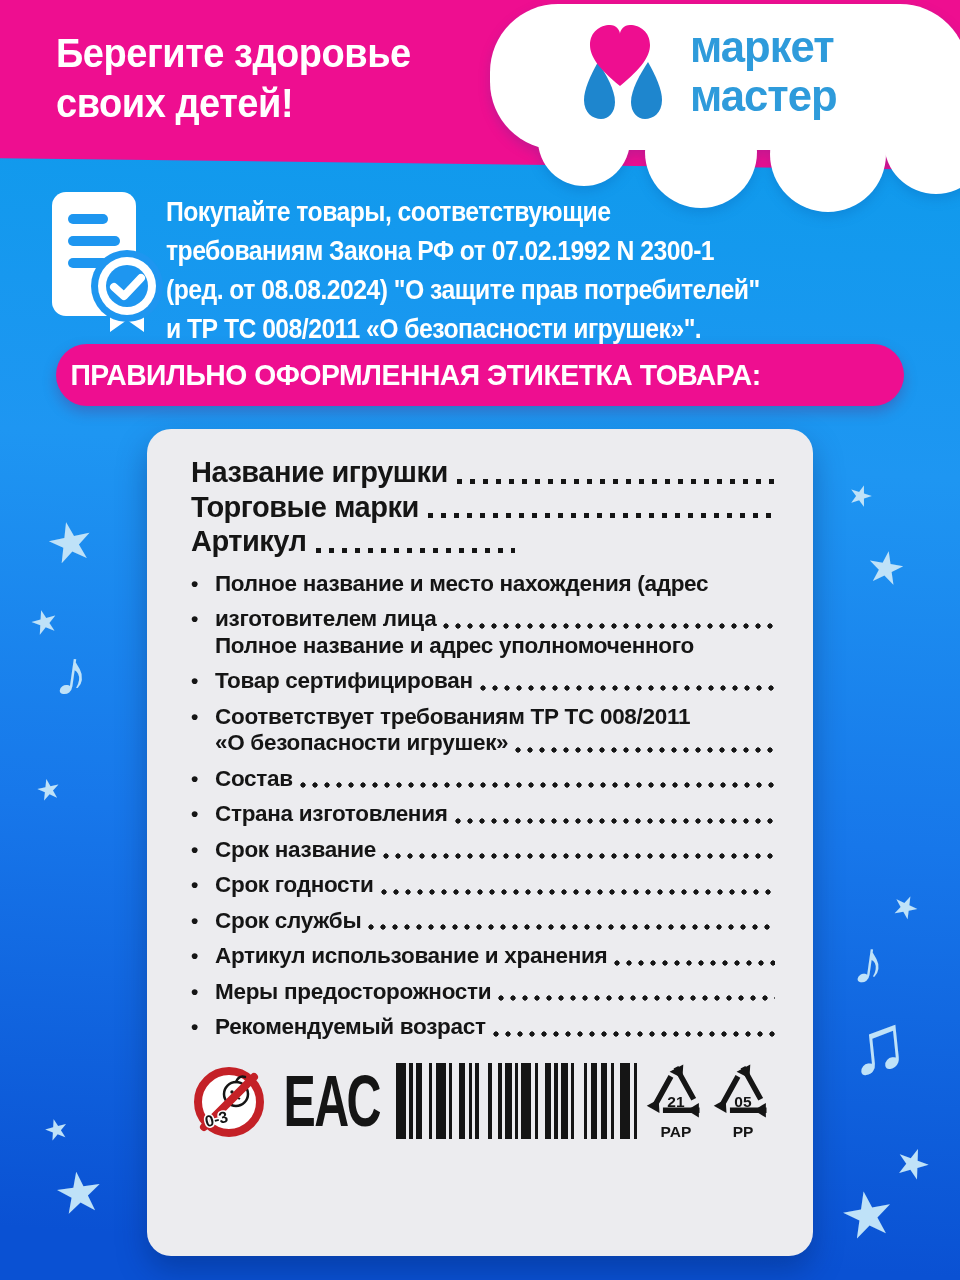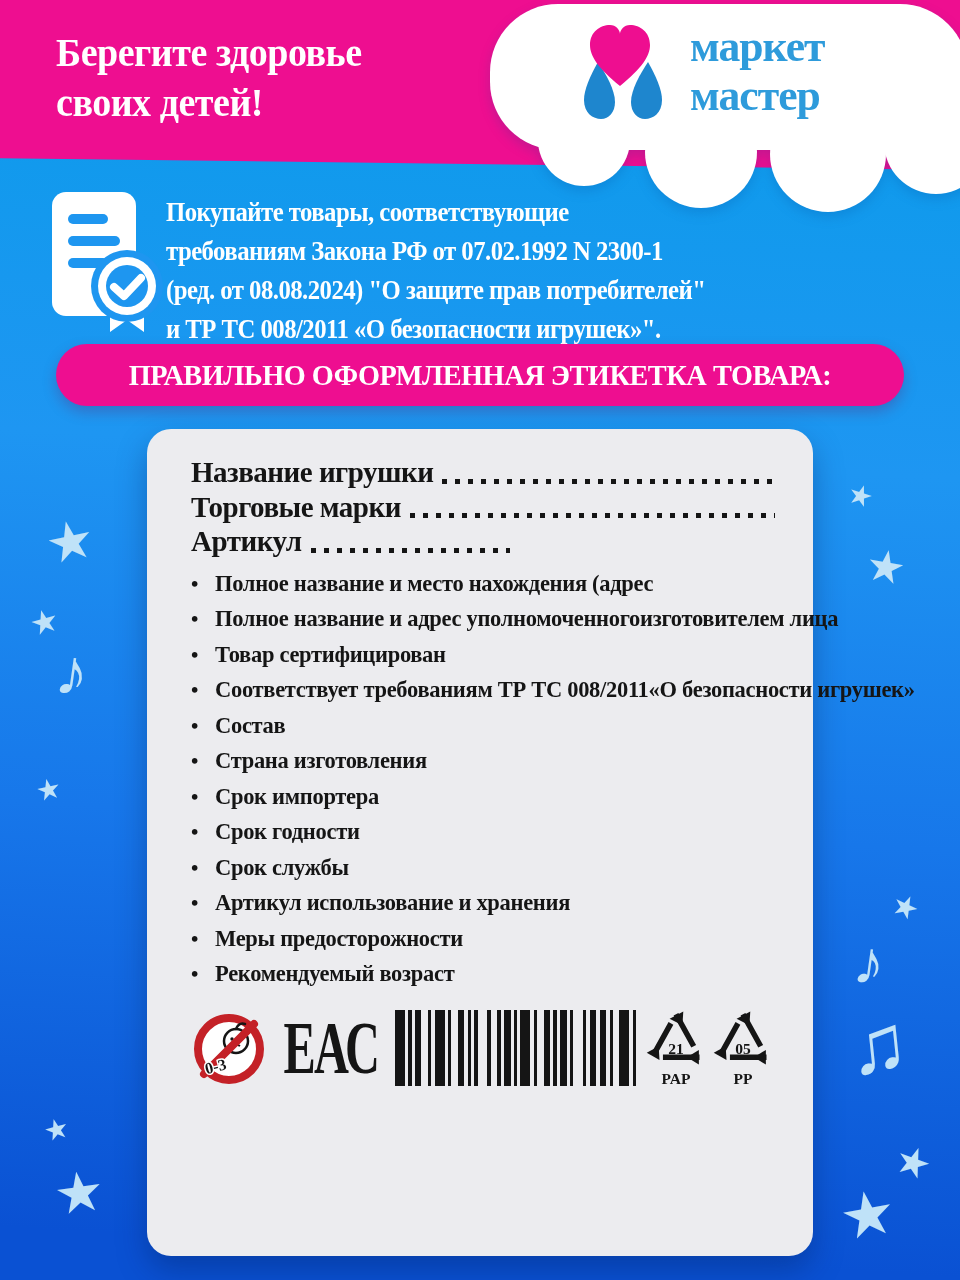--- a/index.html
+++ b/index.html
@@ -1,46 +1,46 @@
 <!DOCTYPE html>
 <html lang="ru" style="--pink: #EE0E90; --bg_top: #0D9BEB; --bg_mid: #1E96F2; --bg_low: #1777EA; --bg_bottom: #0A51D3; --logo_blue: #2E9BDB; --drop_blue: #1E86CE; --icon_blue: #1E96F0; --card_bg: #ECECEF; --ink: #151515; --red: #C42127; --decoration: #BFE2F8; --bullet: &quot;•&quot;;"><head>
 <meta charset="utf-8">
 <style>
   html,body{margin:0;padding:0;}
   .page{
     position:relative; width:960px; height:1280px; overflow:hidden;
-    font-family:Liberation Serif, serif; font-weight:700;
+    font-family:Liberation Sans, sans-serif; font-weight:700;
     background:linear-gradient(183deg,var(--bg_top) 8%,var(--bg_mid) 36%,var(--bg_low) 64%,var(--bg_bottom) 96%);
   }
   
   .band{position:absolute;top:-18px;left:-14px;width:1010px;height:176px;background:var(--pink);transform:skewY(.7deg);transform-origin:left top;z-index:1;}
   .headline{position:absolute;left:56px;top:28px;z-index:3;color:#fff;font-size:40px;line-height:50px;letter-spacing:-.5px;transform:scaleX(.95);transform-origin:left top;}
   
   .cloud{position:absolute;left:476px;top:0;width:492px;height:216px;z-index:2;}
   .cloud svg.cloud-bg{position:absolute;left:0;top:0;filter:drop-shadow(0 5px 6px rgba(0,60,140,.18));}
   .logo-mark{position:absolute;left:92px;top:20px;}
   .logo-text{position:absolute;left:214px;top:22px;color:var(--logo_blue);font-size:45px;line-height:49px;letter-spacing:-1px;transform:scaleX(.97);transform-origin:left top;}
   
   .intro{position:absolute;left:48px;top:190px;z-index:3;display:flex;}
   .intro-text{position:absolute;left:118px;top:2px;width:760px;color:#fff;font-size:27.5px;line-height:39px;letter-spacing:-.6px;transform:scaleX(.9);transform-origin:left top;white-space:nowrap;}
   
-  .pill{position:absolute;left:56px;top:344px;width:848px;height:62px;border-radius:34px;background:var(--pink);z-index:3;display:flex;align-items:center;justify-content:center;box-shadow:0 6px 14px rgba(120,0,70,.25);}
+  .pill{position:absolute;left:56px;top:344px;width:848px;height:62px;border-radius:34px;background:var(--pink);z-index:3;display:flex;align-items:center;box-shadow:0 6px 14px rgba(120,0,70,.25);}
   .pill span{color:#fff;font-size:29.5px;letter-spacing:-.5px;transform:scaleX(.96);white-space:nowrap;}
   
   .card{position:absolute;left:147px;top:429px;width:666px;height:827px;background:var(--card_bg);border-radius:24px;z-index:2;box-shadow:0 14px 30px rgba(0,30,90,.35);box-sizing:border-box;padding:26px 38px 20px 44px;color:var(--ink);}
   .field-line{display:flex;font-size:29px;line-height:34.5px;letter-spacing:-.5px;}
   .field-line .ftxt{white-space:nowrap;}
   .dots{flex:1 1 auto;min-width:0;align-self:flex-end;height:7px;margin:0 0 5px 8px;
     background-image:radial-gradient(circle 3px at 3.5px 3.5px,var(--ink) 97%,transparent 100%);
     background-size:13px 7px;background-repeat:repeat-x;}
   .field-line.short .dots{flex:0 0 200px;}
   .items{list-style:none;margin:12px 0 0 0;padding:0;}
   .items li{display:flex;margin-bottom:9px;font-size:22.5px;line-height:26.5px;letter-spacing:-.3px;}
   .items li::before{content:var(--bullet);width:24px;flex:0 0 24px;font-size:21px;}
-  .items .lines{flex:1;min-width:0;display:flex;flex-direction:row;}
+  .items .lines{flex:1;min-width:0;display:flex;flex-direction:column;}
   .items .line{display:flex;}
   .items .ltxt{white-space:nowrap;}
   .items .dots{height:6px;margin:0 0 4px 7px;background-image:radial-gradient(circle 2.6px at 3px 3px,var(--ink) 97%,transparent 100%);background-size:12px 6px;}
   
   .marks{margin-top:18px;display:flex;align-items:center;justify-content:space-between;height:86px;}
   .eac{font-size:62px;line-height:.95;color:var(--ink);transform:scaleY(1.18) scaleX(.78);transform-origin:center;letter-spacing:-2px;}
   
   .dec{position:absolute;z-index:0;color:var(--decoration);line-height:1;font-weight:400;}
 </style>
 </head>
@@ -119,26 +119,26 @@
         <li>
           <div class="lines">
             <div class="line">
               <span class="ltxt">Полное название и место нахождения (адрес</span>
             </div>
           </div>
         </li>
         <li>
           <div class="lines">
             <div class="line">
+              <span class="ltxt">изготовителем лица</span>
+              <span class="dots"></span>
+            </div>
+            <div class="line">
               <span class="ltxt">Полное название и адрес уполномоченного</span>
             </div>
-            <div class="line">
-              <span class="ltxt">изготовителем лица</span>
-              <span class="dots"></span>
-            </div>
           </div>
         </li>
         <li>
           <div class="lines">
             <div class="line">
               <span class="ltxt">Товар сертифицирован</span>
               <span class="dots"></span>
             </div>
           </div>
         </li>
@@ -165,21 +165,21 @@
           <div class="lines">
             <div class="line">
               <span class="ltxt">Страна изготовления</span>
               <span class="dots"></span>
             </div>
           </div>
         </li>
         <li>
           <div class="lines">
             <div class="line">
-              <span class="ltxt">Срок импортера</span>
+              <span class="ltxt">Срок название</span>
               <span class="dots"></span>
             </div>
           </div>
         </li>
         <li>
           <div class="lines">
             <div class="line">
               <span class="ltxt">Срок годности</span>
               <span class="dots"></span>
             </div>

